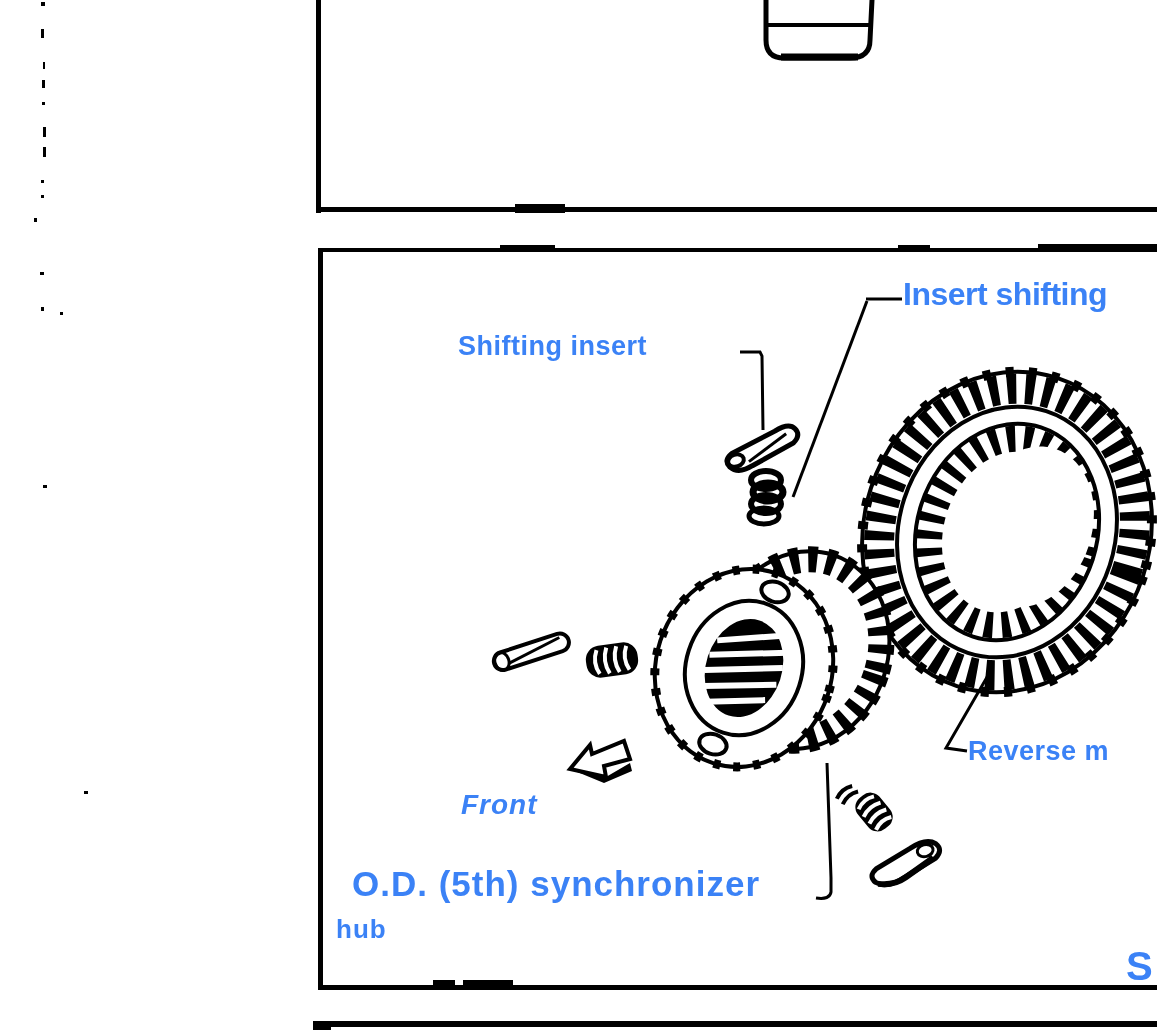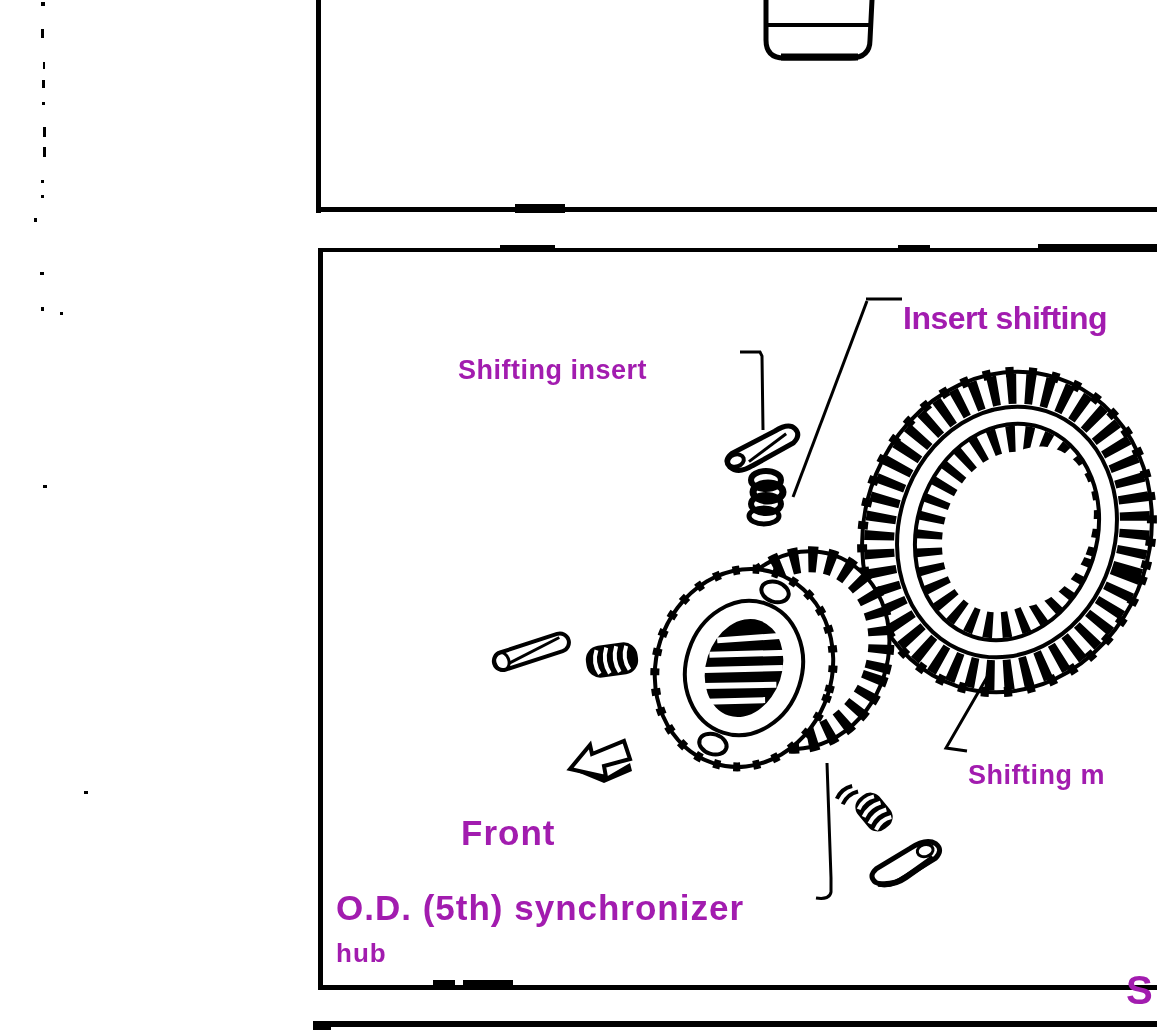--- a/index.html
+++ b/index.html
@@ -1,21 +1,21 @@
 <!DOCTYPE html>
 <html><head>
 <meta charset="utf-8">
 <style>
   html,body{margin:0;padding:0;}
   body{
     width:1157px;height:1030px;position:relative;overflow:hidden;
     background:#ffffff;font-family:"Liberation Sans", sans-serif;color:#000;
   }
   .border{position:absolute;background:#000;}
-  .label{position:absolute;white-space:nowrap;color:#a21caf;margin-top:24px;}
+  .label{position:absolute;white-space:nowrap;color:#3b82f6;}
   .lbl-bold{font-weight:700;font-size:27px;letter-spacing:.5px;}
   .speck{position:absolute;background:#000;}
   svg{position:absolute;left:0;top:0;}
 </style>
 </head>
 <body>
 
 <div class="border" style="left:316px;top:0;width:5px;height:213px;"></div>
 <div class="border" style="left:316px;top:207px;width:841px;height:5px;"></div>
 <div class="border" style="left:515px;top:204px;width:50px;height:9px;"></div>
@@ -131,25 +131,25 @@
     <line x1="867" y1="301" x2="793" y2="497"></line>
     <path d="M990,672 L946,748 L967,751"></path>
     <path d="M827,763 L831,878 L831,892 Q830,900 816,898"></path>
   </g>
 </svg>
 
 <div class="label lbl-bold" style="left:458px;top:331px;">Shifting insert</div>
 
 <div class="label lbl-bold" style="left:903px;top:276px;font-size:32px;letter-spacing:-0.5px;">Insert shifting</div>
 
-<div class="label lbl-bold" style="left:968px;top:736px;">Shifting m</div>
+<div class="label lbl-bold" style="left:968px;top:736px;">Reverse m</div>
 
-<div class="label" style="left:461px;top:789px;font-size:35px;font-weight:600;letter-spacing:1px;">Front</div>
+<div class="label" style="left:461px;top:789px;font-size:28px;font-weight:600;letter-spacing:1px;font-style:italic;">Front</div>
 
-<div class="label" style="left:336px;top:864px;font-size:35px;font-weight:600;letter-spacing:1px;">O.D. (5th) synchronizer</div>
+<div class="label" style="left:352px;top:864px;font-size:35px;font-weight:600;letter-spacing:1px;">O.D. (5th) synchronizer</div>
 
 <div class="label" style="left:336px;top:914px;font-size:26px;font-weight:600;letter-spacing:1px;">hub</div>
 
 <div class="label" style="left:1126px;top:944px;font-size:40px;font-weight:700;">S</div>
 
 <div class="speck" style="left: 41px; top: 2px; width: 4px; height: 4px;"></div>
 <div class="speck" style="left: 41px; top: 29px; width: 3px; height: 9px;"></div>
 <div class="speck" style="left: 43px; top: 62px; width: 2px; height: 7px;"></div>
 <div class="speck" style="left: 42px; top: 80px; width: 3px; height: 8px;"></div>
 <div class="speck" style="left: 42px; top: 102px; width: 3px; height: 3px;"></div>

